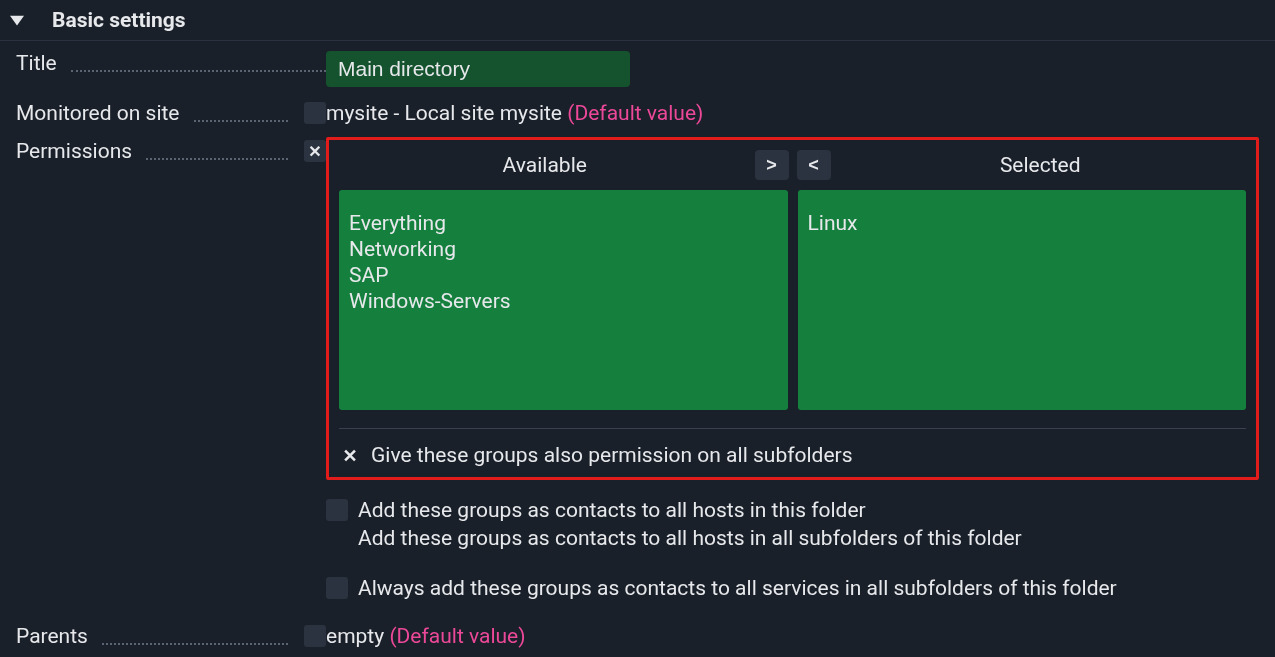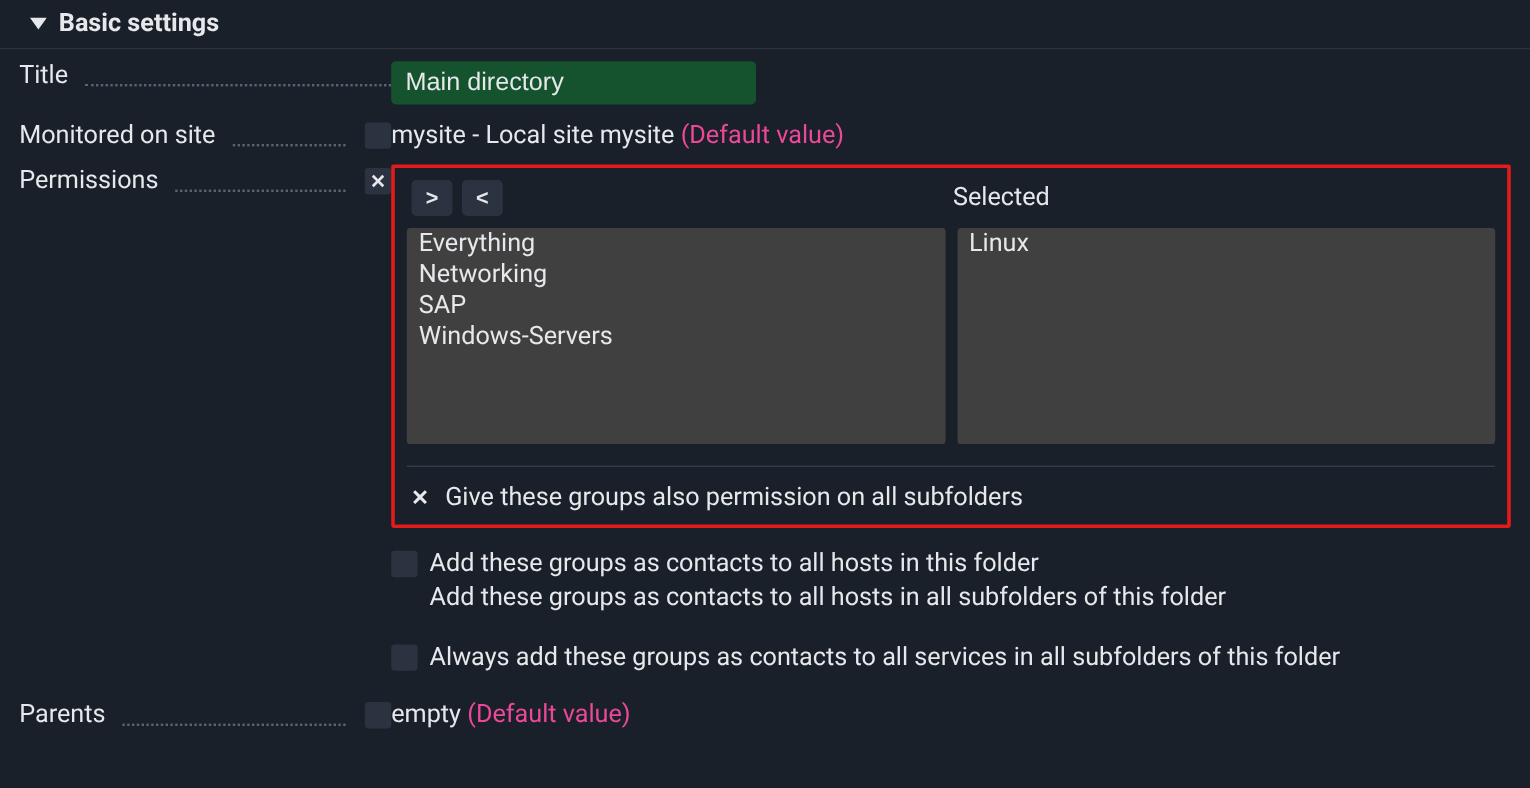--- a/index.html
+++ b/index.html
@@ -1,33 +1,33 @@
 <!DOCTYPE html>
 <html><head>
 <meta charset="utf-8">
 <style>
   html,body{margin:0;padding:0;background:#1a2029;color:#e6e8eb;font-family:-apple-system,BlinkMacSystemFont,"Segoe UI",Roboto,Arial,sans-serif;font-size:21px;width:1275px;height:657px;overflow:hidden}
-  .section-header{display:flex;align-items:center;gap:10px;padding:8px 25px;font-weight:700;border-bottom:1px solid #2a3240}
+  .section-header{display:flex;align-items:center;gap:28px;padding:8px 10px;font-weight:700;border-bottom:1px solid #2a3240}
   .section-header svg{width:14px;height:14px;fill:#e6e8eb}
   .form{padding:10px 16px 16px 16px}
   .row{display:flex;align-items:flex-start;margin-bottom:14px}
   .label-cell{display:flex;align-items:center;width:310px;min-width:310px;gap:8px}
   .label-text{white-space:nowrap}
   .dots{flex:1;border-bottom:2px dotted #5b6472;height:0.75em;margin-left:6px;min-width:18px}
   .checkbox{width:22px;height:22px;border-radius:3px;background:#2b3340;display:inline-block;flex:none;margin-left:8px}
   .close-box{width:22px;height:22px;border-radius:3px;background:#2b3340;display:inline-flex;align-items:center;justify-content:center;color:#e6e8eb;font-weight:700;font-size:16px;margin-left:8px;flex:none}
   .value-cell{flex:1}
   .text-input{background:#14532d;border:none;border-radius:4px;color:#e6e8eb;font-size:21px;padding:6px 12px;width:280px}
   .default{color:#ec4899}
   .perm-red{border:3px solid #e21b1b;border-radius:2px;padding:8px 10px 10px 10px;margin-top:-2px}
   .head-row{display:flex;align-items:center;margin-bottom:8px;height:34px}
   .head-a{flex:1;text-align:center}
   .head-s{flex:1;text-align:center}
   .move-btn{background:#2b3340;border:none;color:#e6e8eb;border-radius:4px;width:34px;height:30px;font-size:18px;font-weight:700;display:inline-flex;align-items:center;justify-content:center;margin:0 4px;cursor:pointer}
-  .listbox{background:#404040;border-radius:3px;height:180px;overflow-y:scroll;padding:0 8px}
+  .listbox{background:#15803d;border-radius:3px;height:180px;overflow-y:scroll;padding:20px 8px}
   .listbox .item{padding:1px 2px;font-size:21px}
   .lists{display:flex;gap:10px}
   .lists .listbox{flex:1}
   .subrow{display:flex;align-items:center;gap:10px;margin-top:18px;border-top:1px solid #3a4252;padding-top:14px}
   .x-toggle{width:22px;height:22px;border-radius:3px;background:transparent;display:inline-flex;align-items:center;justify-content:center;color:#e6e8eb;font-weight:700;font-size:18px}
   .opt-block{margin-top:18px}
   .opt-line{display:flex;align-items:center;gap:10px;margin-bottom:4px}
   .opt-line .checkbox{margin-left:0}
   .bold{font-weight:400}
   .svc-block{margin-top:26px}
@@ -77,20 +77,21 @@
       <span class="label-text">Permissions</span>
       <span class="dots"></span>
       <span class="close-box">
           <span>✕</span>
         </span>
     </div>
     <div class="value-cell">
       <div class="perm-red">
 
         <div class="head-row">
+          <div class="head-a">Available</div>
           <button class="move-btn">&gt;</button>
           <button class="move-btn">&lt;</button>
           <div class="head-s">Selected</div>
         </div>
 
         <div class="lists">
           <div class="listbox">
             <div class="item">Everything</div>
             <div class="item">Networking</div>
             <div class="item">SAP</div>

